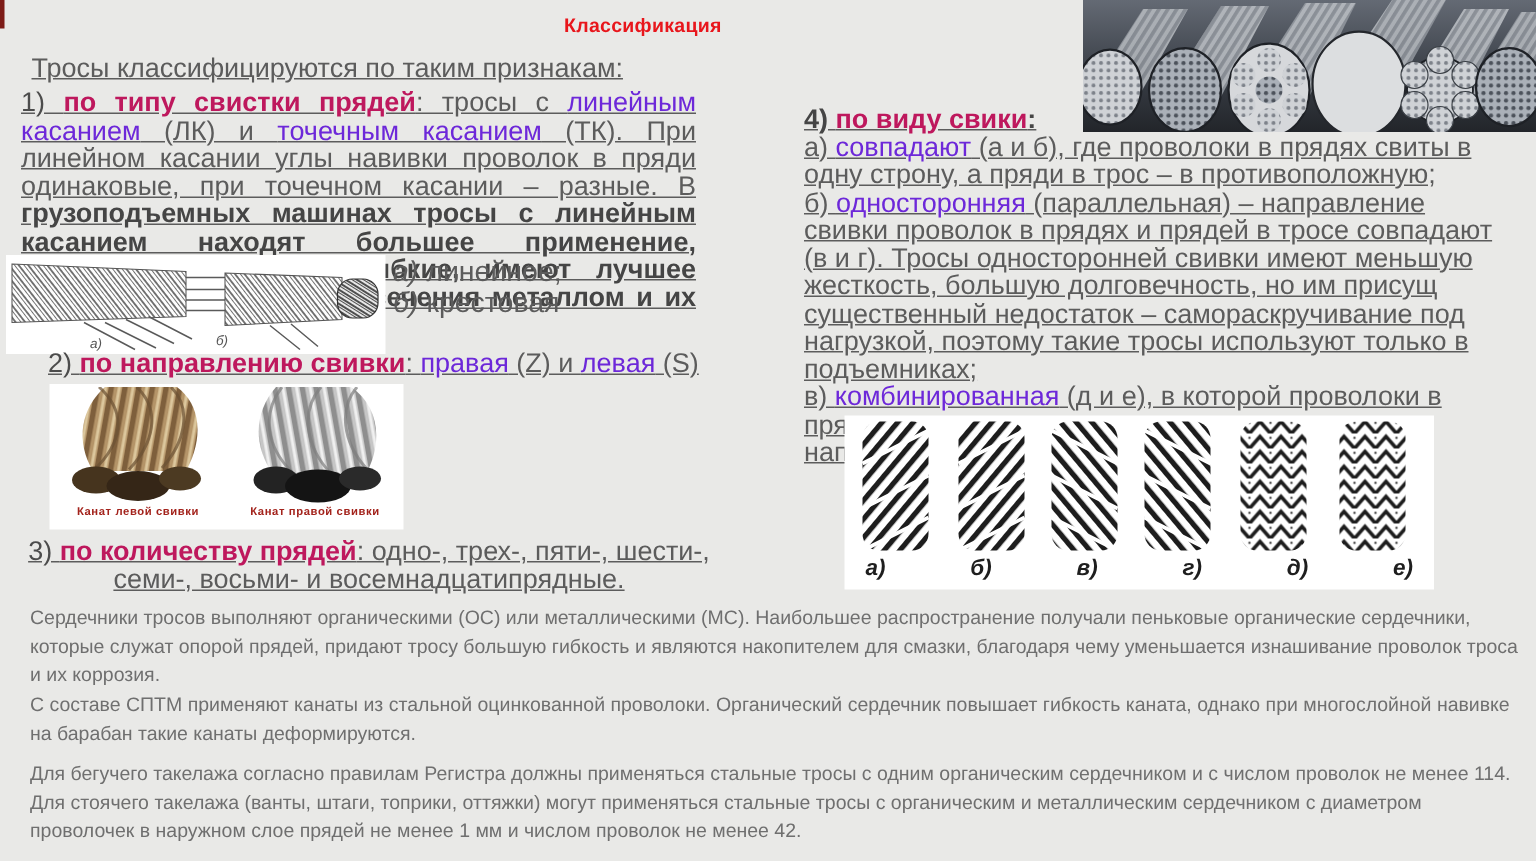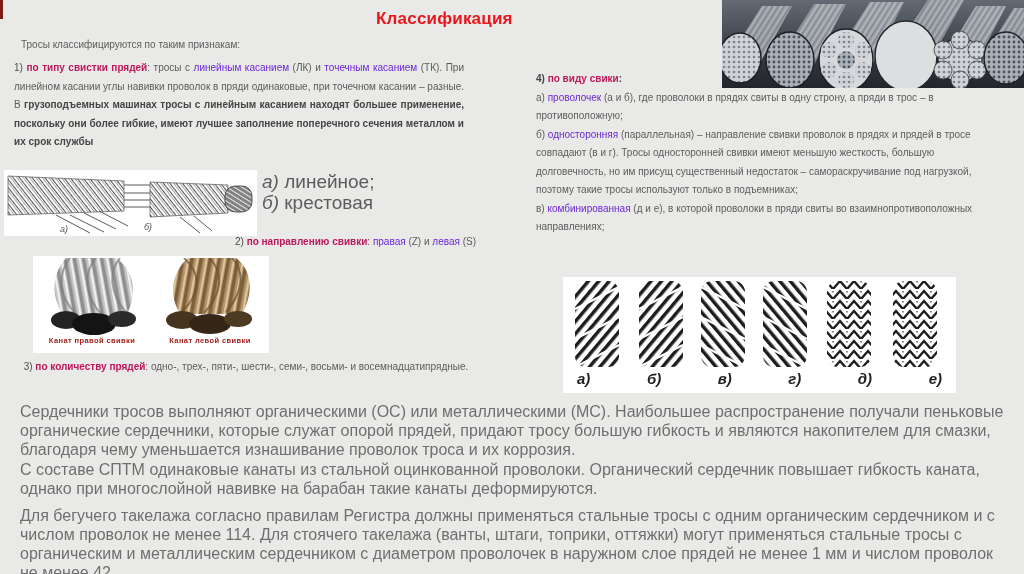--- a/index.html
+++ b/index.html
@@ -5,30 +5,30 @@
   * { margin:0; padding:0; box-sizing:border-box; }
   html,body { width:1024px; height:574px; }
   body {
     position:relative;
     background:#e9e9e7;
     font-family:"Liberation Sans", sans-serif;
     overflow:hidden;
     color:#595959;
   }
   .abs { position:absolute; }
-  .para { font-size:10px; line-height:18.5px; color:#5c5c5c; }
+  .para { font-size:18px; line-height:18.5px; color:#5c5c5c;text-decoration:underline; }
   .just { text-align:justify; }
   .rb { color:#be185d; font-weight:bold; }
   .bl { color:#6d28d9; }
   .bd { color:#454545; font-weight:bold; }
   .num { color:#4c4c4c; }
-  .muted { color:#6f6f6f; font-size:16px; line-height:19px; }
+  .muted { color:#6f6f6f; font-size:13px; line-height:19px; }
   .whitebox { background:#ffffff; position:absolute; }
   .slide-title {
-    color:#e8161c; font-weight:bold; font-size:17px; letter-spacing:0.2px;
+    color:#e8161c; font-weight:bold; font-size:13px; letter-spacing:0.2px;
   }
   .figcap { font-size:19px; color:#5c5c5c; }
   .figcap .it { font-style:italic; }
   .photo-cap {
     color:#a3231c; font-weight:bold; font-size:7.5px; letter-spacing:0.4px;
     text-align:center; white-space:nowrap;
   }
   .rope-labels {
     position:absolute; left:563px; top:370px; width:393px;
     display:flex; justify-content:space-between; padding:0 14px;
@@ -65,63 +65,63 @@
     <text x="56" y="62" font-size="9" font-style="italic" fill="#555">а)</text>
     <polygon points="146,12 224,15 224,43 146,47" fill="url(#h1)" stroke="#555" stroke-width="0.7"></polygon>
     <rect x="221" y="16" width="27" height="26" rx="10" fill="url(#h2)" stroke="#333" stroke-width="0.8"></rect>
     <path d="M176,47 L196,63 M190,46 L208,61" stroke="#5a5a5a" stroke-width="1"></path>
     <text x="140" y="60" font-size="9" font-style="italic" fill="#555">б)</text>
   </svg>
 </div>
 <div class="abs figcap" style="left:262px; top:171px;"><span class="it">а)</span><span> линейное;</span></div>
 <div class="abs figcap" style="left:262px; top:192px;"><span class="it">б)</span><span> крестовая</span></div>
 
-<p class="abs para" style="left:16px; top:233px; width:460px;text-align:right;"><span class="num">2) </span><span class="rb">по направлению свивки</span><span>: </span><span class="bl">правая</span><span> (Z) и </span><span class="bl">левая</span><span> (S)</span></p>
+<p class="abs para" style="left:32px; top:233px; width:460px;"><span class="num">2) </span><span class="rb">по направлению свивки</span><span>: </span><span class="bl">правая</span><span> (Z) и </span><span class="bl">левая</span><span> (S)</span></p>
 
 <div class="whitebox" style="left:33px; top:256px; width:236px; height:97px; display:flex;">
+  <div style="width:118px; position:relative;">
+    <svg width="112" height="78" viewBox="0 0 112 78" style="display:block; margin:2px auto 0;">
+      <defs>
+        <pattern id="ropeBrown" width="9" height="16" patternUnits="userSpaceOnUse" patternTransform="rotate(10)">
+          <rect width="9" height="16" fill="#b49468"></rect>
+          <rect width="3.5" height="16" fill="#7e5f3c"></rect>
+          <rect x="6" width="2" height="16" fill="#dcc79d"></rect>
+        </pattern>
+      </defs>
+      <path d="M34,0 C18,14 14,36 26,56 L88,56 C100,34 98,12 82,0 Z" fill="url(#ropeBrown)"></path>
+      <path d="M30,0 C50,18 44,38 28,54 M55,0 C72,16 66,38 50,55 M78,0 C92,14 88,36 72,54" stroke="#6b5133" stroke-width="2" fill="none" opacity="0.7"></path>
+      <ellipse cx="28" cy="62" rx="16" ry="9" fill="#46341e"></ellipse>
+      <ellipse cx="56" cy="66" rx="21" ry="10" fill="#352617"></ellipse>
+      <ellipse cx="84" cy="61" rx="14" ry="8" fill="#4c3a22"></ellipse>
+    </svg>
+    <div class="photo-cap">Канат левой свивки</div>
+  </div>
   <div style="width:118px; position:relative;">
     <svg width="112" height="78" viewBox="0 0 112 78" style="display:block; margin:2px auto 0;">
       <defs>
         <pattern id="ropeSilver" width="9" height="16" patternUnits="userSpaceOnUse" patternTransform="rotate(-10)">
           <rect width="9" height="16" fill="#c6c6c6"></rect>
           <rect width="3.5" height="16" fill="#8e8e8e"></rect>
           <rect x="6" width="2" height="16" fill="#f0f0f0"></rect>
         </pattern>
       </defs>
       <path d="M30,0 C16,16 14,38 28,58 L90,58 C102,36 98,12 80,0 Z" fill="url(#ropeSilver)"></path>
       <path d="M34,0 C20,18 24,40 40,56 M60,0 C46,16 50,40 66,57 M84,0 C72,14 74,36 90,54" stroke="#7d7d7d" stroke-width="2" fill="none" opacity="0.7"></path>
       <ellipse cx="30" cy="62" rx="15" ry="9" fill="#232323"></ellipse>
       <ellipse cx="58" cy="66" rx="22" ry="11" fill="#141414"></ellipse>
       <ellipse cx="86" cy="61" rx="14" ry="8" fill="#2a2a2a"></ellipse>
     </svg>
     <div class="photo-cap">Канат правой свивки</div>
   </div>
-  <div style="width:118px; position:relative;">
-    <svg width="112" height="78" viewBox="0 0 112 78" style="display:block; margin:2px auto 0;">
-      <defs>
-        <pattern id="ropeBrown" width="9" height="16" patternUnits="userSpaceOnUse" patternTransform="rotate(10)">
-          <rect width="9" height="16" fill="#b49468"></rect>
-          <rect width="3.5" height="16" fill="#7e5f3c"></rect>
-          <rect x="6" width="2" height="16" fill="#dcc79d"></rect>
-        </pattern>
-      </defs>
-      <path d="M34,0 C18,14 14,36 26,56 L88,56 C100,34 98,12 82,0 Z" fill="url(#ropeBrown)"></path>
-      <path d="M30,0 C50,18 44,38 28,54 M55,0 C72,16 66,38 50,55 M78,0 C92,14 88,36 72,54" stroke="#6b5133" stroke-width="2" fill="none" opacity="0.7"></path>
-      <ellipse cx="28" cy="62" rx="16" ry="9" fill="#46341e"></ellipse>
-      <ellipse cx="56" cy="66" rx="21" ry="10" fill="#352617"></ellipse>
-      <ellipse cx="84" cy="61" rx="14" ry="8" fill="#4c3a22"></ellipse>
-    </svg>
-    <div class="photo-cap">Канат левой свивки</div>
-  </div>
 </div>
 
 <p class="abs para" style="left:16px; top:358px; width:460px;text-align:center;"><span class="num">3) </span><span class="rb">по количеству прядей</span><span>: одно-, трех-, пяти-, шести-, семи-, восьми- и восемнадцатипрядные.</span></p>
 
 <p class="abs para" style="left:500px; top:70px; width:468px;margin-left:36px;"><span class="bd">4) </span><span class="rb">по виду свики</span><span class="bd">:</span><br>
-<span>а) </span><span class="bl">проволочек</span><span> (а и б), где проволоки в прядях свиты в одну строну, а пряди в трос – в противоположную;</span><br>
+<span>а) </span><span class="bl">совпадают</span><span> (а и б), где проволоки в прядях свиты в одну строну, а пряди в трос – в противоположную;</span><br>
 <span>б) </span><span class="bl">односторонняя</span><span> (параллельная) – направление свивки проволок в прядях и прядей в тросе совпадают (в и г). Тросы односторонней свивки имеют меньшую жесткость, большую долговечность, но им присущ существенный недостаток – самораскручивание под нагрузкой, поэтому такие тросы используют только в подъемниках;</span><br>
 <span>в) </span><span class="bl">комбинированная</span><span> (д и е), в которой проволоки в пряди свиты во взаимнопротивоположных направлениях;</span></p>
 
 <div class="whitebox" style="left:563px; top:277px; width:393px; height:116px;">
   <svg width="385" height="90" viewBox="0 0 385 90" style="display:block; margin:2px auto 0;">
     <defs>
       <pattern id="lay1" width="8" height="8" patternUnits="userSpaceOnUse" patternTransform="rotate(40)">
         <rect width="8" height="8" fill="#ffffff"></rect>
           <rect width="3.5" height="8" fill="#1d1d1d"></rect>
       </pattern>
@@ -215,14 +215,14 @@
       <circle cx="255" cy="50" r="9" fill="url(#dots)" stroke="#3a3f45" stroke-width="0.8"></circle>
       <circle cx="221" cy="70" r="9" fill="url(#dots)" stroke="#3a3f45" stroke-width="0.8"></circle>
       <circle cx="255" cy="70" r="9" fill="url(#dots)" stroke="#3a3f45" stroke-width="0.8"></circle>
       <circle cx="238" cy="80" r="9" fill="url(#dots)" stroke="#3a3f45" stroke-width="0.8"></circle>
     </g>
     <ellipse cx="284" cy="58" rx="22" ry="26" fill="url(#dotsD)" stroke="#1e2126" stroke-width="1.5"></ellipse>
   </svg>
 </div>
 
 <p class="abs muted" style="left:20px; top:402px; width:992px;">Сердечники тросов выполняют органическими (ОС) или металлическими (МС). Наибольшее распространение получали пеньковые органические сердечники, которые служат опорой прядей, придают тросу большую гибкость и являются накопителем для смазки, благодаря чему уменьшается изнашивание проволок троса и их коррозия.</p>
-<p class="abs muted" style="left:20px; top:460px; width:992px;">С составе СПТМ одинаковые канаты из стальной оцинкованной проволоки. Органический сердечник повышает гибкость каната, однако при многослойной навивке на барабан такие канаты деформируются.</p>
+<p class="abs muted" style="left:20px; top:460px; width:992px;">С составе СПТМ применяют канаты из стальной оцинкованной проволоки. Органический сердечник повышает гибкость каната, однако при многослойной навивке на барабан такие канаты деформируются.</p>
 <p class="abs muted" style="left:20px; top:506px; width:992px;">Для бегучего такелажа согласно правилам Регистра должны применяться стальные тросы с одним органическим сердечником и с числом проволок не менее 114. Для стоячего такелажа (ванты, штаги, топрики, оттяжки) могут применяться стальные тросы с органическим и металлическим сердечником с диаметром проволочек в наружном слое прядей не менее 1 мм и числом проволок не менее 42.</p>
 
 </body></html>

